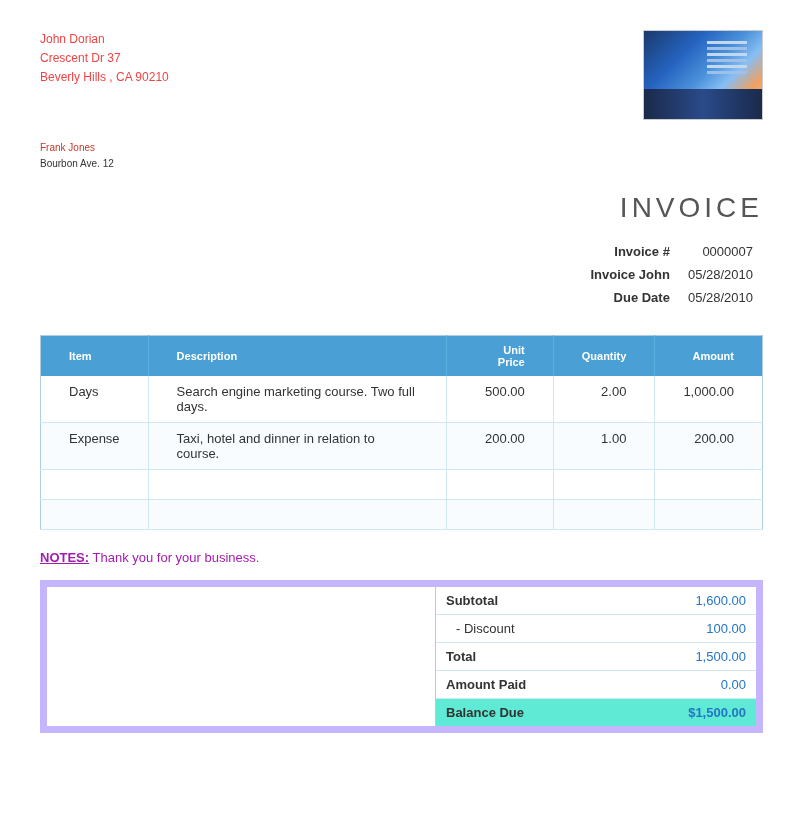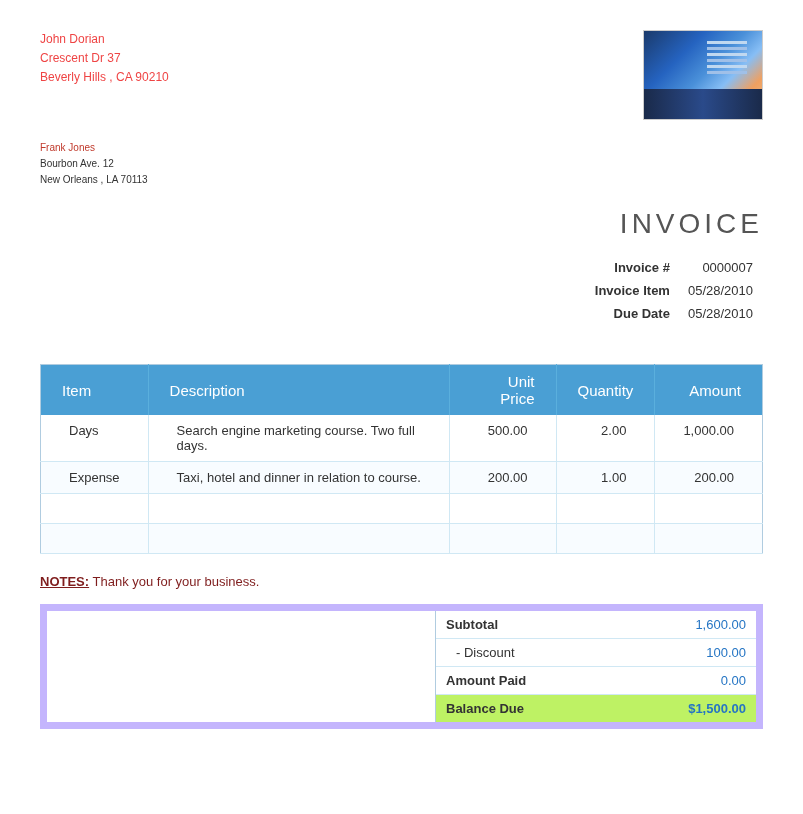--- a/index.html
+++ b/index.html
@@ -78,21 +78,21 @@
     .invoice-title {
       font-size: 28px;
       letter-spacing: 4px;
       color: #555;
       font-weight: 300;
     }
 
     .invoice-details {
       display: flex;
       justify-content: flex-end;
-      margin-bottom: 38px;
+      margin-bottom: 25px;
       align-items: center;
     }
 
     .invoice-details-table {
       font-size: 13px;
     }
 
     .invoice-details-table tr td {
       padding: 3px 8px;
     }
@@ -115,24 +115,24 @@
       margin-bottom: 20px;
       border: 1px solid #b0cce0;
     }
 
     .items-table thead tr {
       background-color: #4a9fd4;
       color: white;
     }
 
     .items-table thead th {
-      padding: 8px 21px;
+      padding: 8px 28px;
       text-align: left;
-      font-weight: normal;
-      font-size: 15px;
+      font-weight: bold;
+      font-size: 11px;
       border-right: 1px solid #5aafdd;
     }
 
     .items-table thead th:last-child {
       border-right: none;
     }
 
     .items-table thead th.right {
       text-align: right;
     }
@@ -169,21 +169,21 @@
       color: #2575c4;
     }
 
     .empty-rows td {
       height: 30px;
     }
 
     .notes-section {
       margin-bottom: 15px;
       font-size: 13px;
-      color: #7f1d1d;
+      color: #a21caf;
     }
 
     .notes-label {
       text-decoration: underline;
       font-weight: bold;
     }
 
     .totals-section {
       display: flex;
       border: 7px solid #c4b5fd;
@@ -202,21 +202,21 @@
       width: 100%;
       border-collapse: collapse;
     }
 
     .totals-right table tr {
       border-bottom: 1px solid #d0e8f4;
     }
 
     .totals-right table tr:last-child {
       border-bottom: none;
-      background-color: #bef264;
+      background-color: #5eead4;
     }
 
     .totals-right table td {
       padding: 6px 10px;
       font-size: 13px;
     }
 
     .totals-right table td:first-child {
       font-weight: bold;
       color: #333;
@@ -244,36 +244,35 @@
     <div>John Dorian</div>
     <div>Crescent Dr 37</div>
     <div>Beverly Hills ,  CA  90210</div>
   </div>
   <div class="header-image"></div>
 </div>
 
 <div class="recipient-info">
   <div class="recipient-name">Frank Jones</div>
   <div>Bourbon Ave. 12</div>
-  <div>New Orleans ,  LA  70113</div>
 </div>
 
 <div class="invoice-title-section">
   <div class="invoice-title">INVOICE</div>
 </div>
 
 <div class="invoice-details">
   <table class="invoice-details-table">
     <tbody>
         <tr>
       <td>Invoice #</td>
       <td>0000007</td>
     </tr>
     <tr>
-      <td>Invoice Item</td>
+      <td>Invoice John</td>
       <td>05/28/2010</td>
     </tr>
     <tr>
       <td>Due Date</td>
       <td>05/28/2010</td>
     </tr>
   </tbody>
     </table>
 </div>
 
@@ -331,20 +330,24 @@
       <tbody>
           <tr>
         <td>Subtotal</td>
         <td>1,600.00</td>
       </tr>
       <tr class="discount">
         <td>- Discount</td>
         <td>100.00</td>
       </tr>
       <tr>
+        <td>Total</td>
+        <td>1,500.00</td>
+      </tr>
+      <tr>
         <td>Amount Paid</td>
         <td>0.00</td>
       </tr>
       <tr class="balance-due">
         <td>Balance Due</td>
         <td>$1,500.00</td>
       </tr>
     </tbody>
       </table>
   </div>

